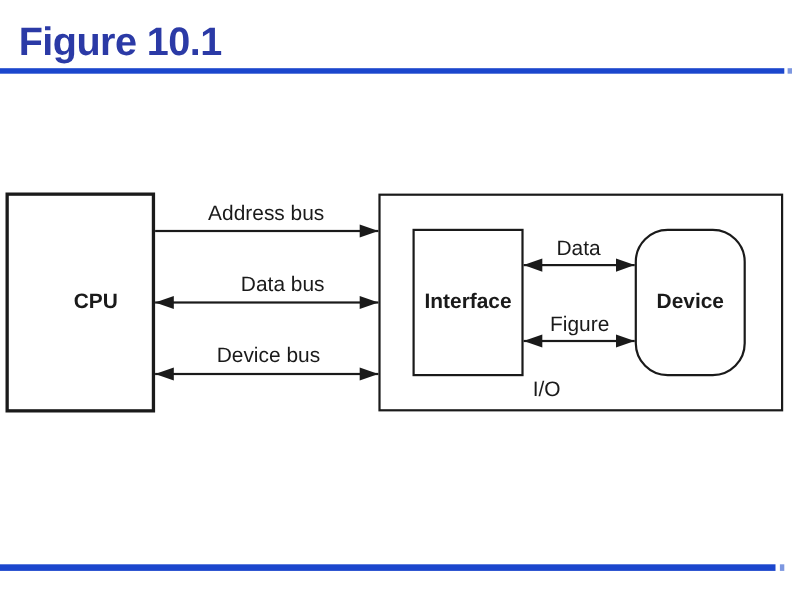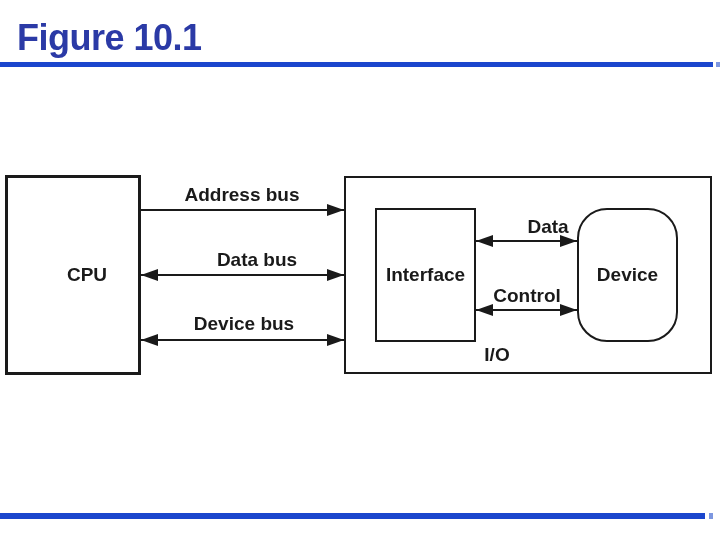--- a/index.html
+++ b/index.html
@@ -46,21 +46,21 @@
   .blocklabel {
     font-size: 19px;
     font-weight: bold;
     color: #1a1a1a;
     white-space: nowrap;
   }
   .lbl {
     position: absolute;
     transform: translateX(-50%);
     font-size: 19px;
-    font-weight: bold;
+    font-weight: normal;
     color: #1a1a1a;
     white-space: nowrap;
     line-height: 22px;
   }
   .hline { position: absolute; height: 2px; background: #1a1a1a; }
   .arr { position: absolute; width: 0; height: 0; border-top: 6px solid transparent; border-bottom: 6px solid transparent; }
   .arr-r { border-left: 17px solid #1a1a1a; }
   .arr-l { border-right: 17px solid #1a1a1a; }
 </style>
 </head>
@@ -95,26 +95,26 @@
   <div class="lbl" style="left:257px; top:249px;">Data bus</div>
   <div class="hline" style="left:141px; top:274px; width:203px;"></div>
   <div class="arr arr-l" style="left:141px; top:269px;"></div>
   <div class="arr arr-r" style="left:327px; top:269px;"></div>
 
   <div class="lbl" style="left:244px; top:313px;">Device bus</div>
   <div class="hline" style="left:141px; top:339px; width:203px;"></div>
   <div class="arr arr-l" style="left:141px; top:334px;"></div>
   <div class="arr arr-r" style="left:327px; top:334px;"></div>
 
-  <div class="lbl" style="left:548px; top:216px;">Data</div>
+  <div class="lbl" style="left:526px; top:216px;">Data</div>
   <div class="hline" style="left:476px; top:240px; width:101px;"></div>
   <div class="arr arr-l" style="left:476px; top:235px;"></div>
   <div class="arr arr-r" style="left:560px; top:235px;"></div>
 
-  <div class="lbl" style="left:527px; top:285px;">Control</div>
+  <div class="lbl" style="left:527px; top:285px;">Figure</div>
   <div class="hline" style="left:476px; top:309px; width:101px;"></div>
   <div class="arr arr-l" style="left:476px; top:304px;"></div>
   <div class="arr arr-r" style="left:560px; top:304px;"></div>
 
   <div class="rule rule-bottom"></div>
   <div class="rule-nub nub-bottom"></div>
 
 </div>
 
 </body></html>

